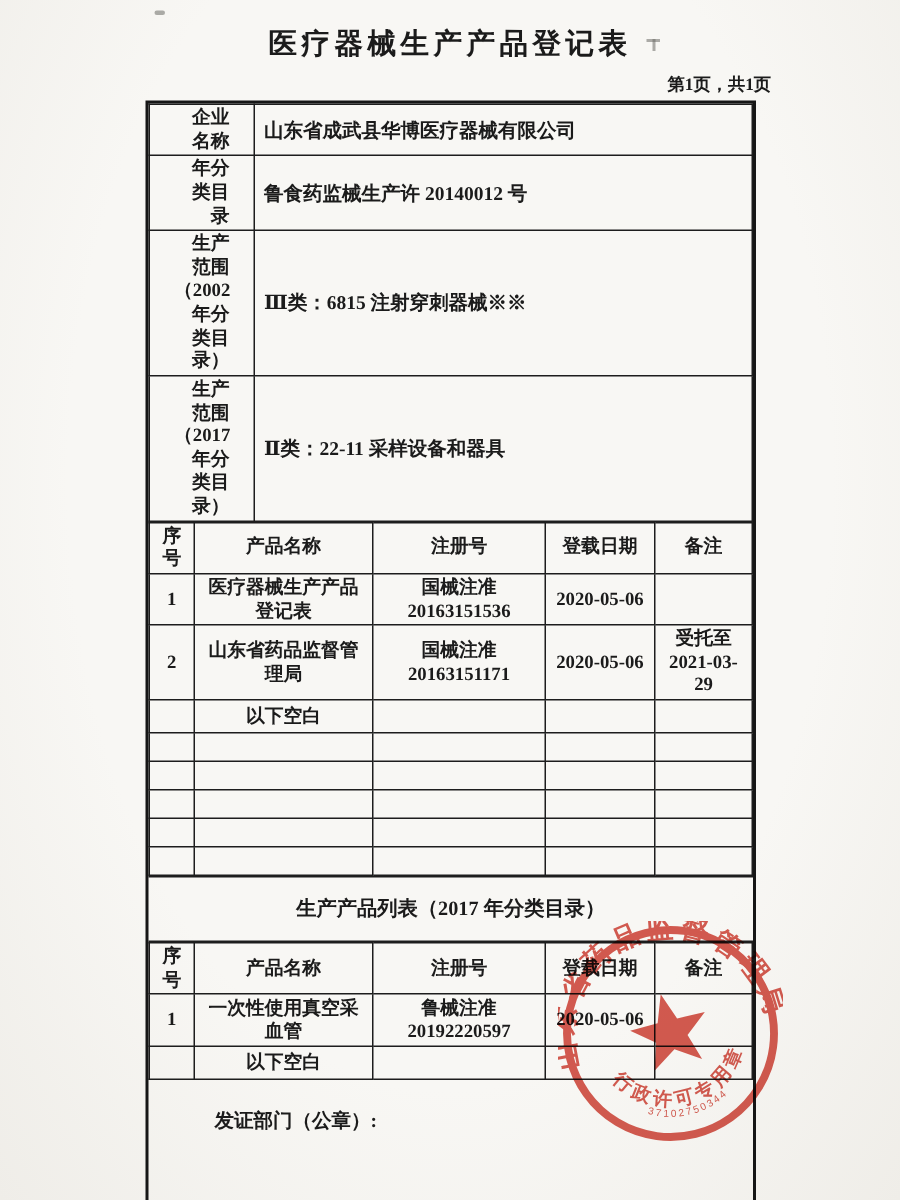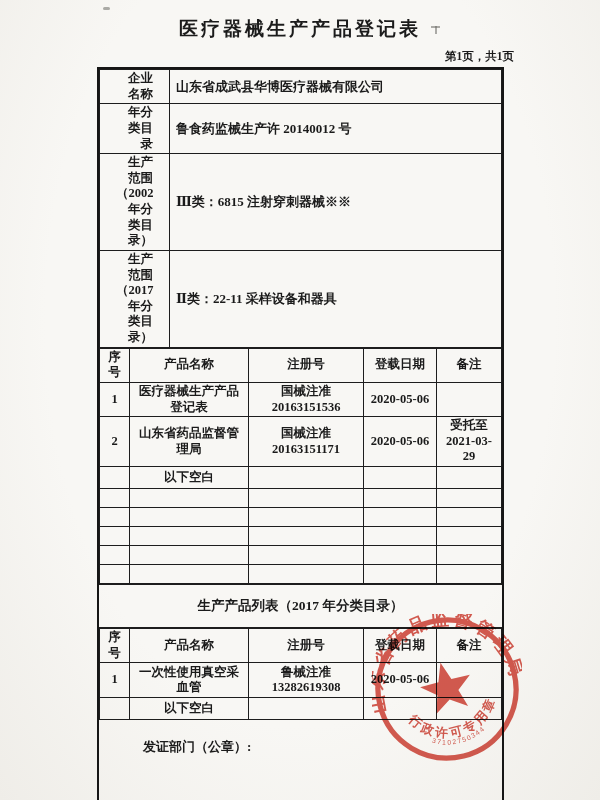--- a/index.html
+++ b/index.html
@@ -179,21 +179,21 @@
       <td>序号</td>
       <td>产品名称</td>
       <td>注册号</td>
       <td>登载日期</td>
       <td>备注</td>
     </tr>
     <tr class="r35">
       <td>1</td>
       <td>一次性使用真空采血管</td>
       <td class="pre">鲁械注准
-13282619308</td>
+20192220597</td>
       <td>2020-05-06</td>
       <td></td>
     </tr>
     <tr class="r22">
       <td></td>
       <td>以下空白</td>
       <td></td>
       <td></td>
       <td></td>
     </tr>

